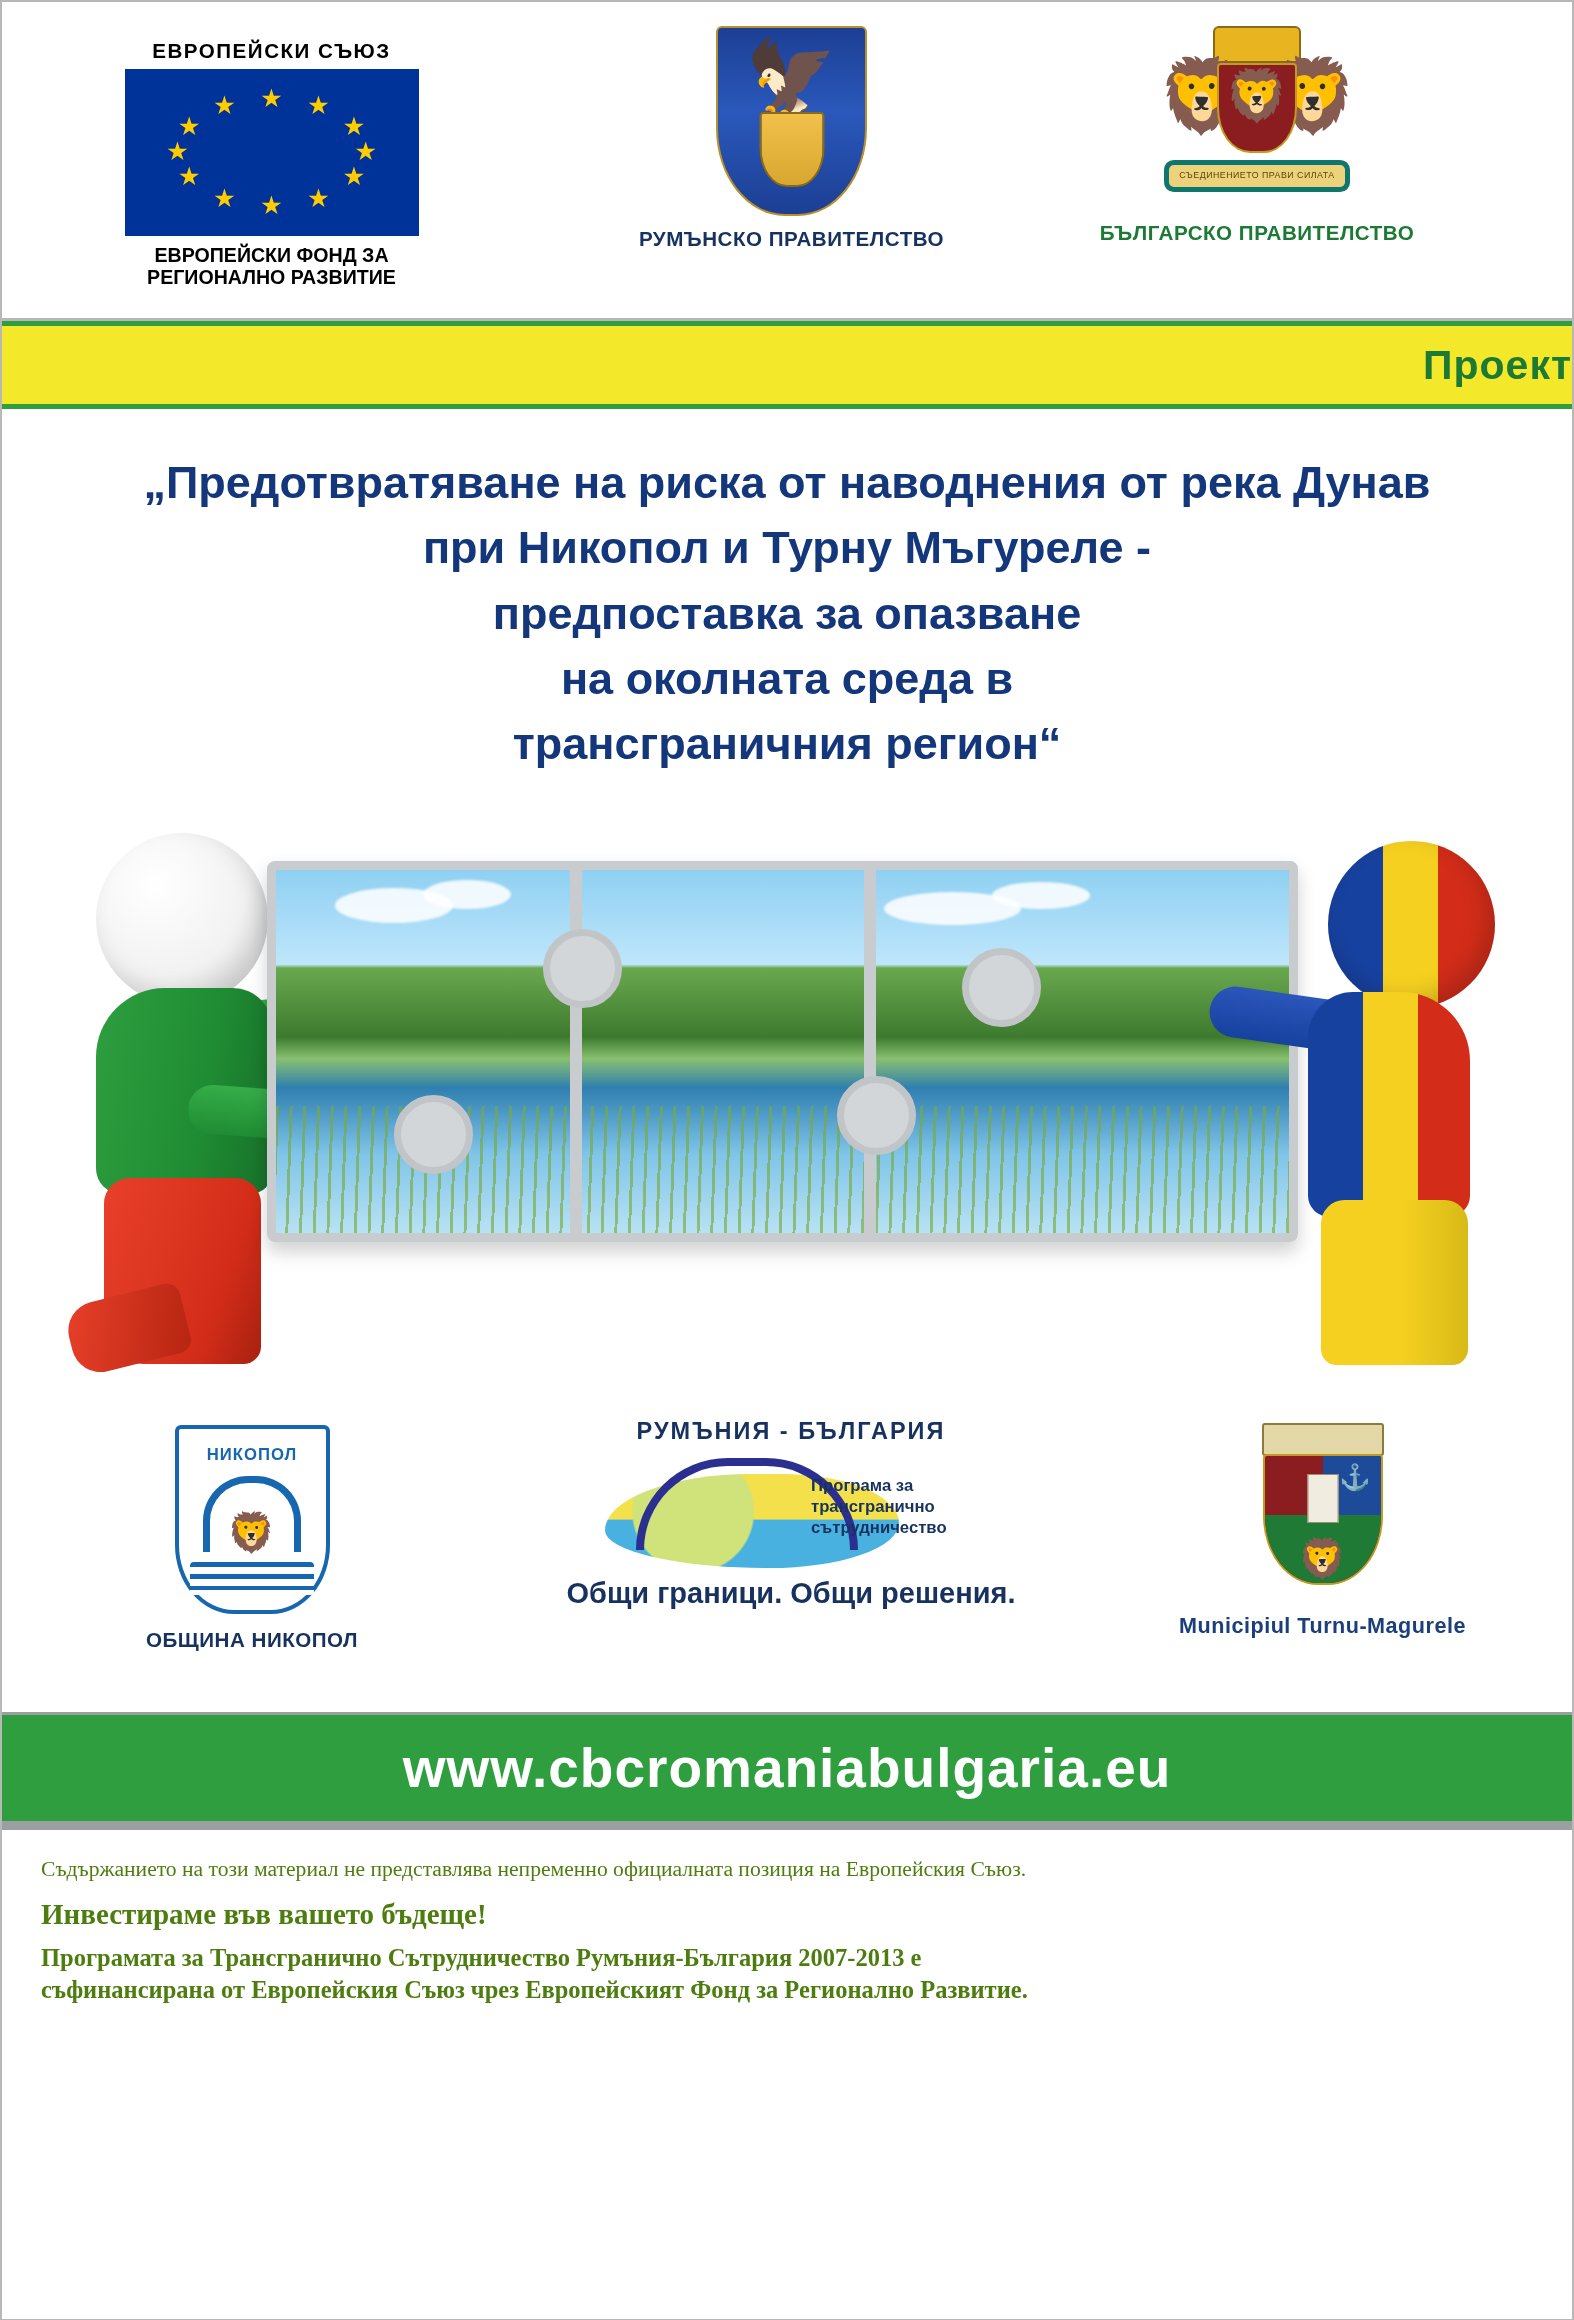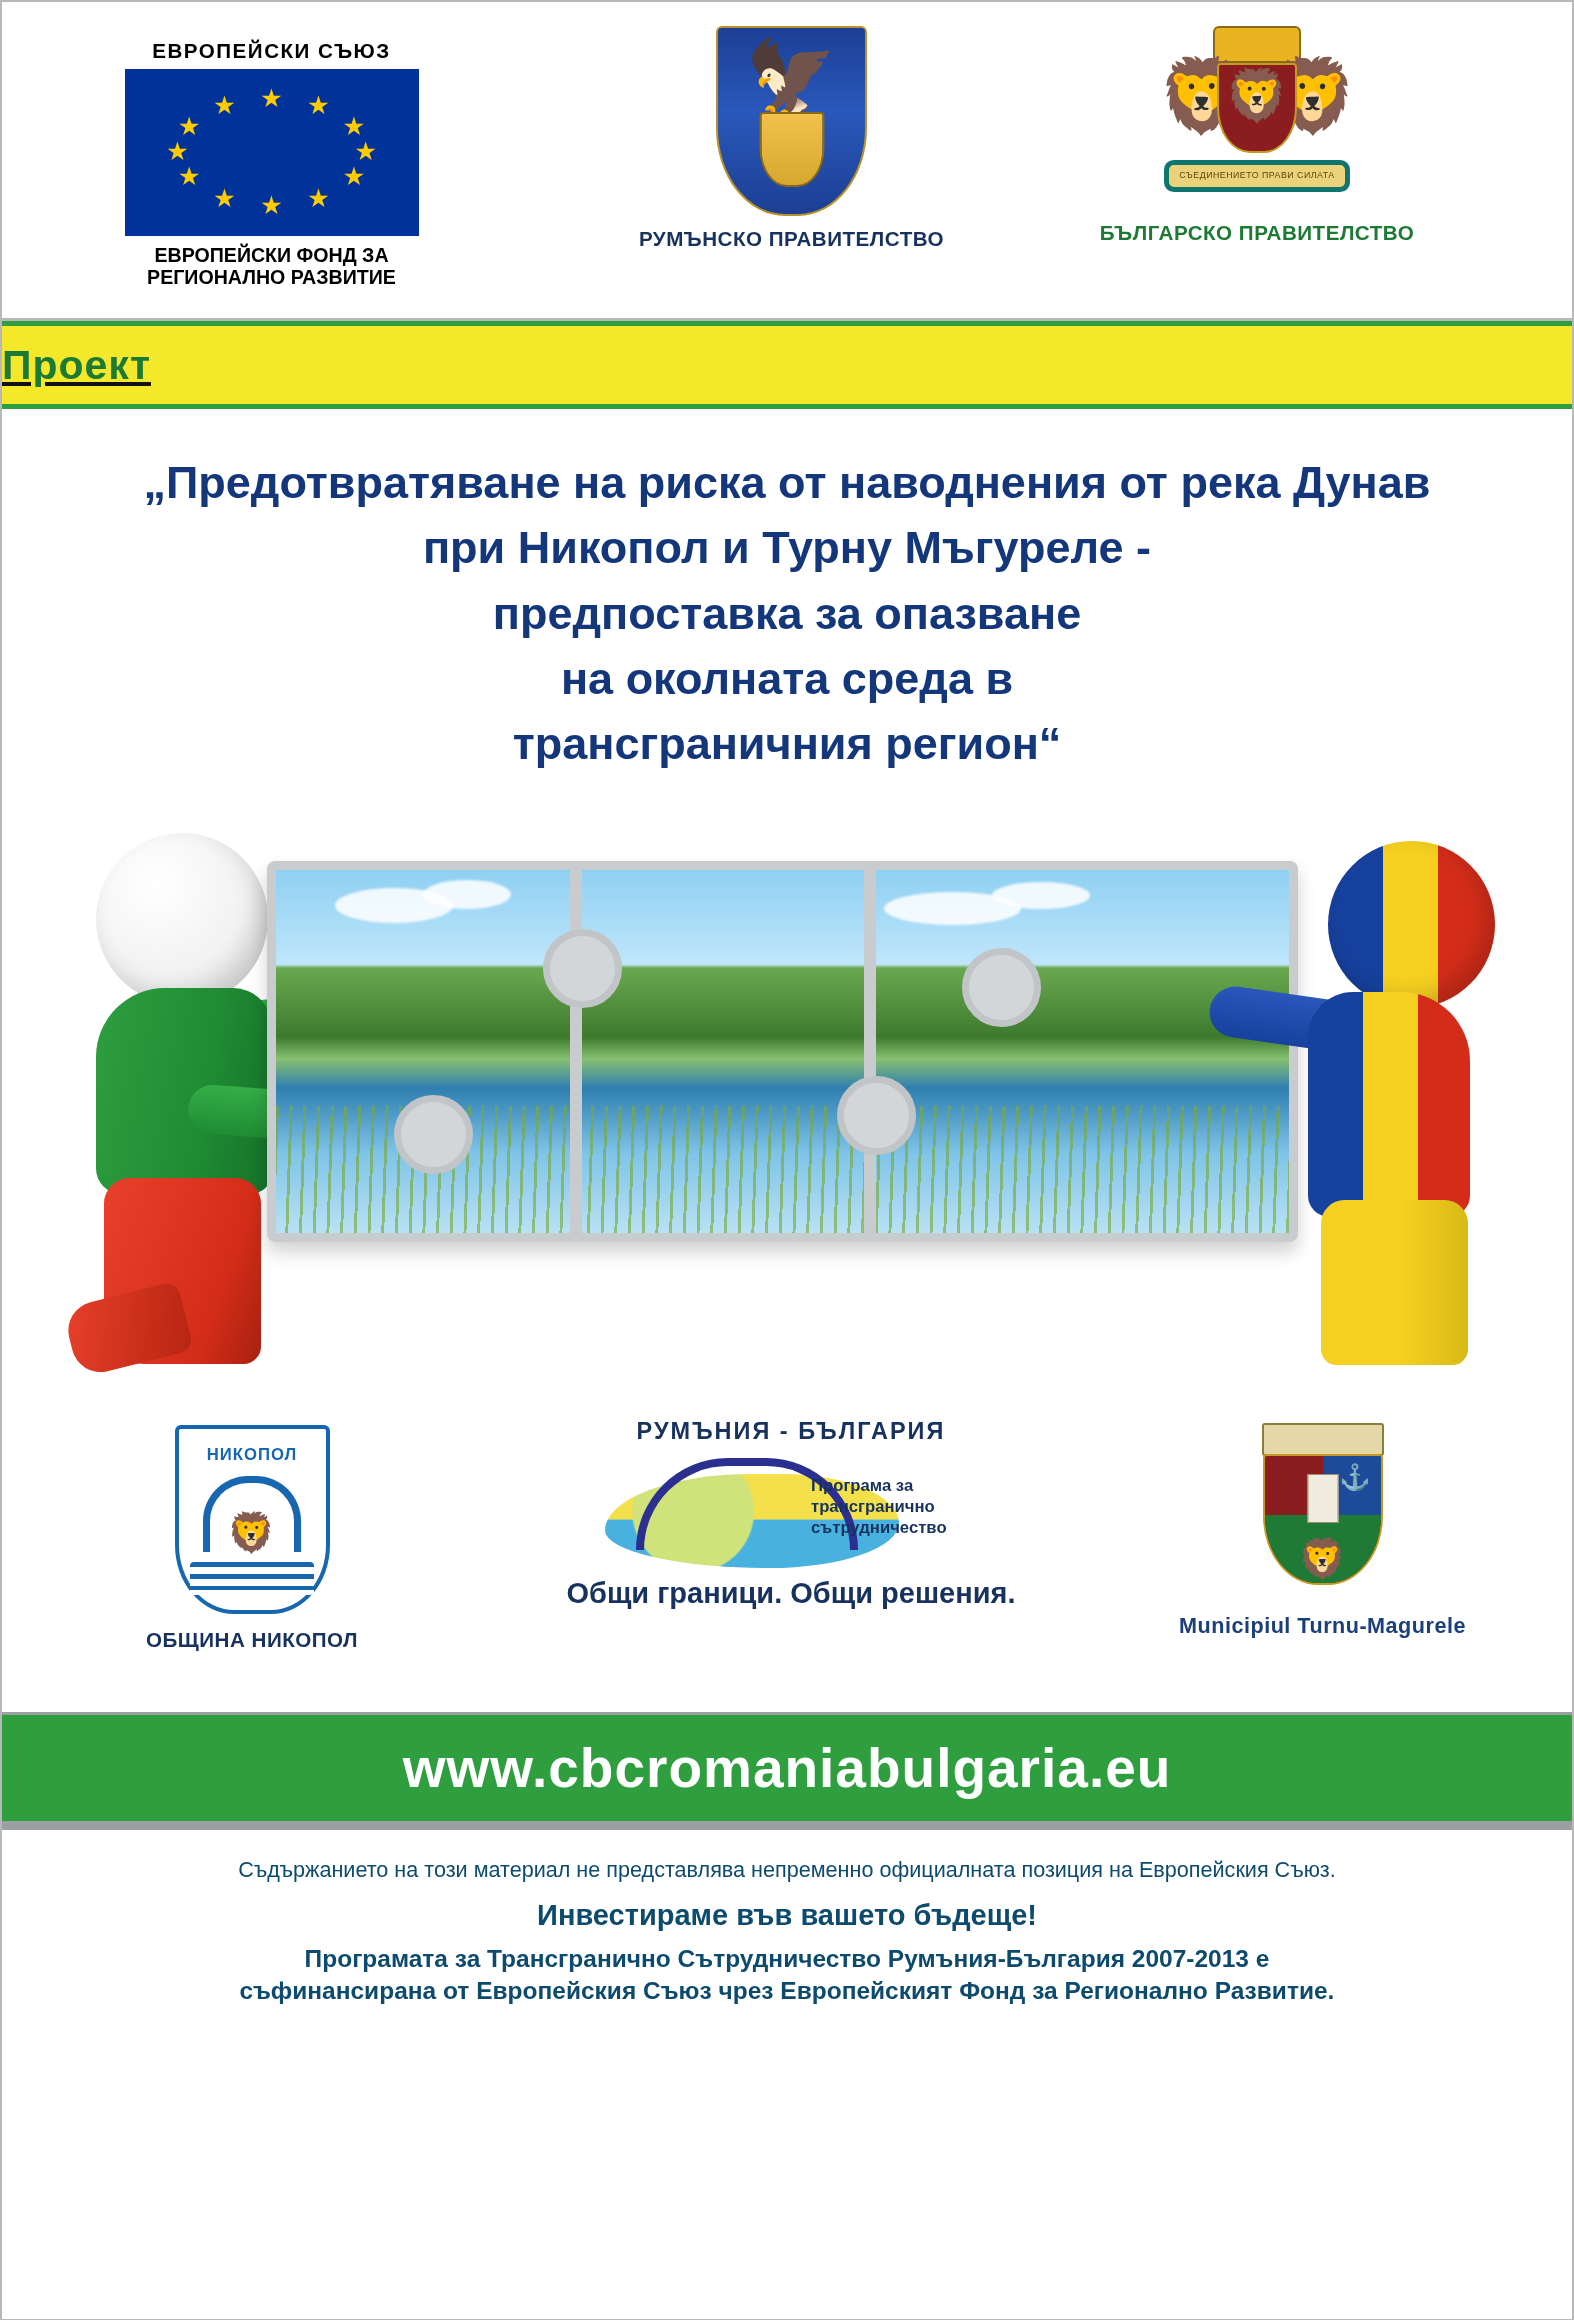--- a/index.html
+++ b/index.html
@@ -165,22 +165,21 @@
 
   
   .banner-wrap {
     position: relative;
     height: 78px;
     background: #f4e82a;
     border-top: 5.9px solid #2e9e3f;
     border-bottom: 5.9px solid #2e9e3f;
     display: flex;
     align-items: center;
-    justify-content: flex-start;
-    text-decoration: underline;
+    justify-content: flex-end;
   }
   .banner-wrap .banner-text {
     font-size: 41px;
     font-weight: bold;
     color: #1d7a34;
     letter-spacing: 1px;
   }
 
   
   .title {
@@ -462,22 +461,23 @@
   .webbar .url {
     color: #ffffff;
     font-size: 55px;
     font-weight: bold;
     letter-spacing: 1px;
   }
 
   
   .footer {
     padding: 27.4px 39px 17.6px 39px;
-    text-align: center;
-    color: #0c4a6e;
+    text-align: left;
+    color: #4d7c0f;
+    font-family: Liberation Serif, serif;
   }
   .footer .l1 { font-size: 21.6px; margin-bottom: 15.7px; }
   .footer .l2 { font-size: 25.5px; font-weight: bold; margin-bottom: 9.8px; }
   .footer .l3 { font-size: 29px; font-weight: bold; margin-bottom: 11.8px; }
   .footer .l4 { font-size: 24.5px; font-weight: bold; line-height: 1.3; }
 </style>
 </head>
 <body>
 
 <div class="poster">

